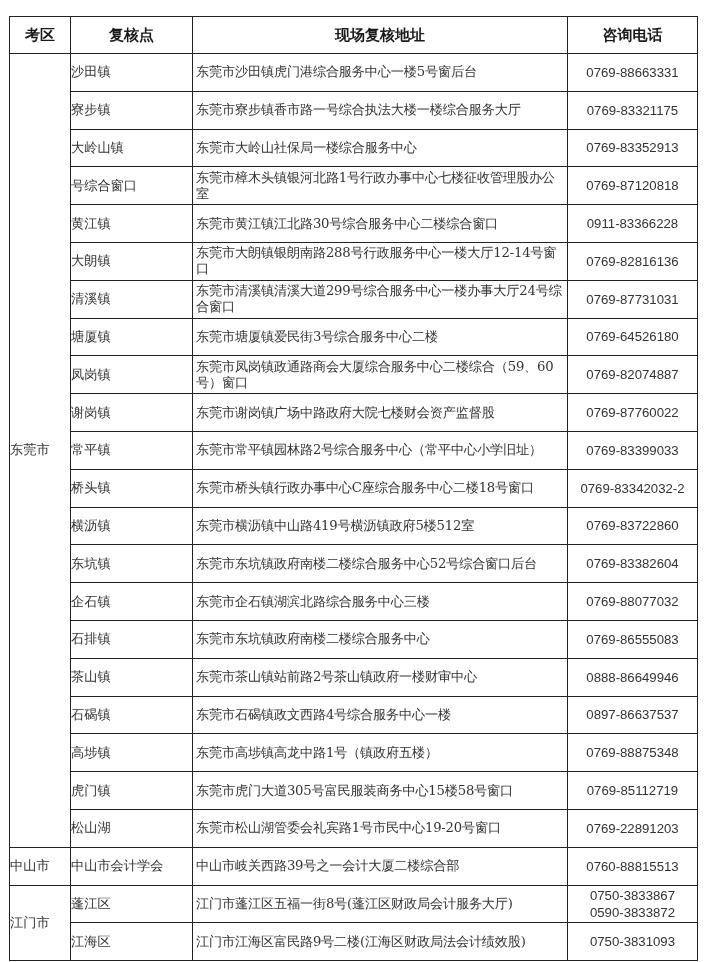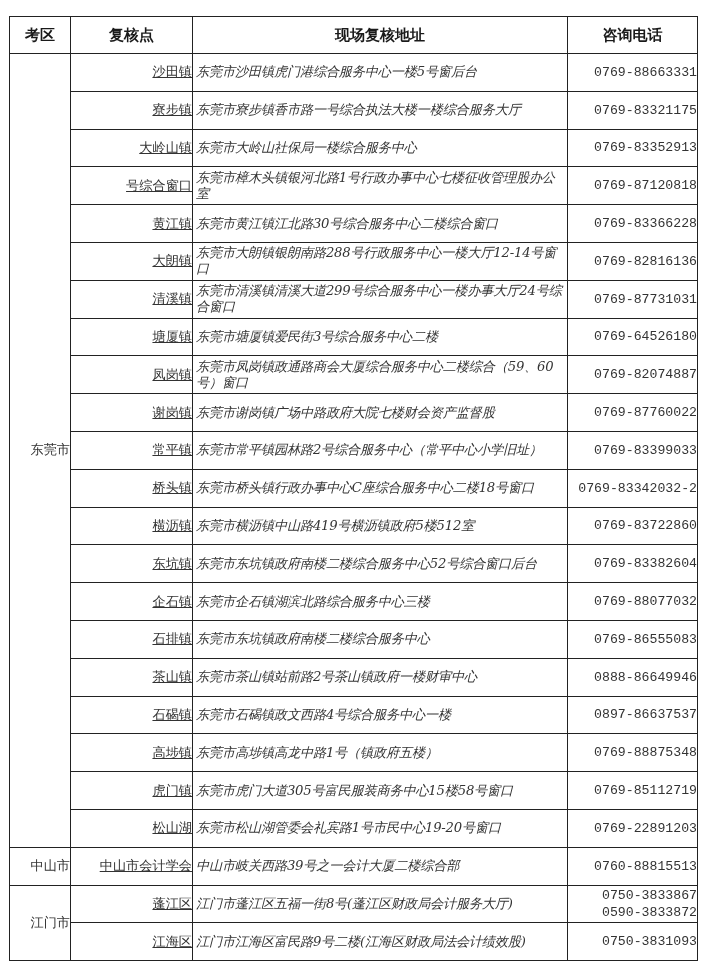--- a/index.html
+++ b/index.html
@@ -19,24 +19,24 @@
   }
   .tbl th {
     height: 36px;
     font-family: "DejaVu Sans", "Liberation Sans", sans-serif;
     font-weight: bold;
     font-size: 15px;
     color: #1a1a1a;
     text-align: center;
   }
   .tbl td { height: 36.8px; font-size: 13.2px; line-height: 16px; }
-  .c-area { text-align: right; }
-  .c-point { text-align: right; text-decoration: underline; }
-  .c-addr { text-align: left; padding-left: 3px !important; padding-right: 2px !important; letter-spacing: -0.2px; font-style: italic; }
-  .c-phone { text-align: right; font-family: Liberation Mono, monospace; font-size: 14px; letter-spacing: 0px; }
+  .c-area { text-align: left; }
+  .c-point { text-align: left; }
+  .c-addr { text-align: left; padding-left: 3px !important; padding-right: 2px !important; letter-spacing: -0.2px; }
+  .c-phone { text-align: center; font-family: Liberation Sans, sans-serif; font-size: 14px; letter-spacing: 0px; }
   .phone-line { display: block; line-height: 17px; }
   col.col1 { width: 61px; }
   col.col2 { width: 122px; }
   col.col3 { width: 375px; }
   col.col4 { width: 130px; }
 </style>
 </head>
 <body>
 
 <table class="tbl">
@@ -81,21 +81,21 @@
         <td class="c-point">号综合窗口</td>
         <td class="c-addr">东莞市樟木头镇银河北路1号行政办事中心七楼征收管理股办公室</td>
         <td class="c-phone">
           <span class="phone-line">0769-87120818</span>
         </td>
       </tr>
       <tr>
         <td class="c-point">黄江镇</td>
         <td class="c-addr">东莞市黄江镇江北路30号综合服务中心二楼综合窗口</td>
         <td class="c-phone">
-          <span class="phone-line">0769-83366228</span>
+          <span class="phone-line">0911-83366228</span>
         </td>
       </tr>
       <tr>
         <td class="c-point">大朗镇</td>
         <td class="c-addr">东莞市大朗镇银朗南路288号行政服务中心一楼大厅12-14号窗口</td>
         <td class="c-phone">
           <span class="phone-line">0769-82816136</span>
         </td>
       </tr>
       <tr>

